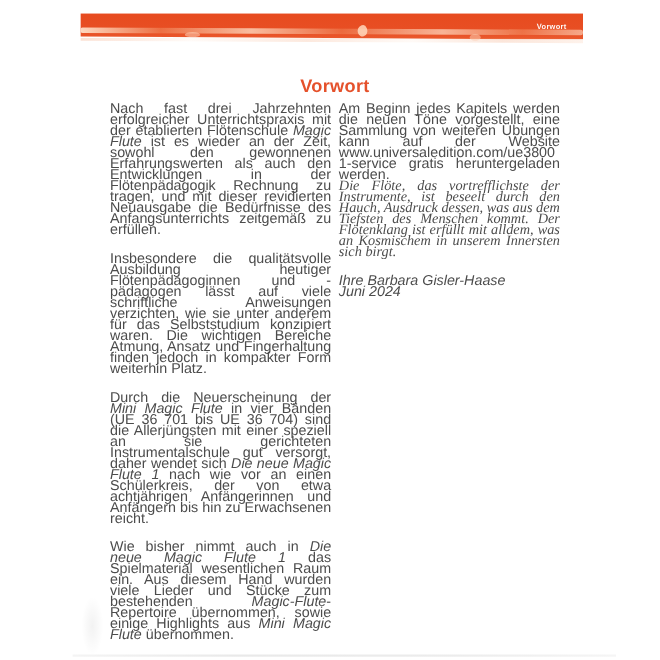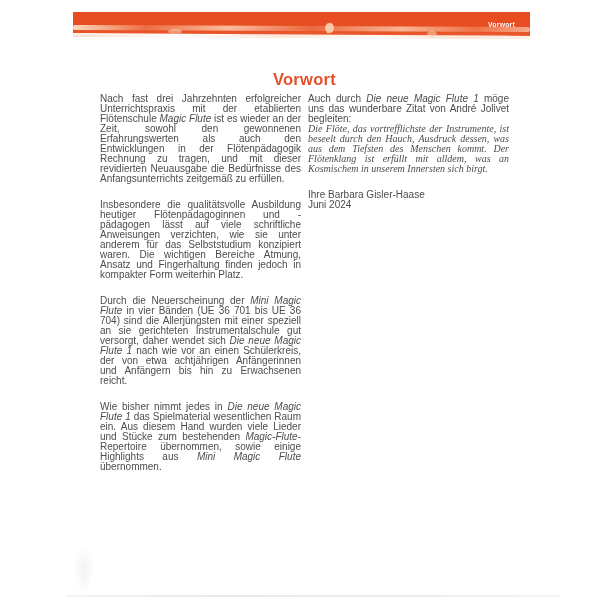--- a/index.html
+++ b/index.html
@@ -61,27 +61,27 @@
     text-align:center;color:#e5512b;font-size:16.5px;font-weight:bold;
     letter-spacing:.3px;line-height:22px;margin:0;
   }
   
   .columns{
     position:absolute;left:28px;top:82px;width:409px;
     display:flex;gap:7px;
   }
   .col{
     width:201px;flex:0 0 201px;
-    font-size:10px;line-height:10px;color:#4c4c4c;
+    font-size:13px;line-height:10px;color:#4c4c4c;
     text-align:justify;overflow-wrap:break-word;
   }
   .col p{margin:0 0 16px 0;}
   .col p.attached{margin-top:-16px;font-family:Liberation Serif, serif;}
   .col em{font-style:italic;}
-  .signature{text-align:left;}
+  .signature{text-align:left;font-style:italic;}
   .signature div{line-height:10px;}
   
   .page-bottom-edge{
     position:absolute;left:66px;top:595px;width:494px;height:2px;
     background:linear-gradient(90deg,#f4f4f4,#e9e9e9 30%,#ececec 70%,#f5f5f5);
   }
   .corner-smudge{
     position:absolute;left:74px;top:542px;width:20px;height:54px;
     background:radial-gradient(ellipse at 50% 50%,rgba(0,0,0,.05),rgba(0,0,0,0) 70%);
   }
@@ -103,26 +103,26 @@
   <div class="band-key-2" style="position:absolute;"></div>
 
   <h1 class="page-title">Vorwort</h1>
 
   <div class="columns">
     <div class="col">
       <div id="col-left">
           <p><span>Nach fast drei Jahrzehnten erfolgreicher Unterrichtspraxis mit der etablierten Flötenschule </span><em>Magic Flute</em><span> ist es wieder an der Zeit, sowohl den gewonnenen Erfahrungswerten als auch den Entwicklungen in der Flötenpädagogik Rechnung zu tragen, und mit dieser revidierten Neuausgabe die Bedürfnisse des Anfangsunterrichts zeitgemäß zu erfüllen.</span></p>
           <p><span>Insbesondere die qualitätsvolle Ausbildung heutiger Flötenpädagoginnen und -pädagogen lässt auf viele schriftliche Anweisungen verzichten, wie sie unter anderem für das Selbststudium konzipiert waren. Die wichtigen Bereiche Atmung, Ansatz und Fingerhaltung finden jedoch in kompakter Form weiterhin Platz.</span></p>
           <p><span>Durch die Neuerscheinung der </span><em>Mini Magic Flute</em><span> in vier Bänden (UE 36 701 bis UE 36 704) sind die Allerjüngsten mit einer speziell an sie gerichteten Instrumentalschule gut versorgt, daher wendet sich </span><em>Die neue Magic Flute 1</em><span> nach wie vor an einen Schülerkreis, der von etwa achtjährigen Anfängerinnen und Anfängern bis hin zu Erwachsenen reicht.</span></p>
-          <p><span>Wie bisher nimmt jedes in </span><em>Die neue Magic Flute 1</em><span> das Spielmaterial wesentlichen Raum ein. Aus diesem Hand wurden viele Lieder und Stücke zum bestehenden </span><em>Magic-Flute</em><span>-Repertoire übernommen, sowie einige Highlights aus </span><em>Mini Magic Flute</em><span> übernommen.</span></p>
+          <p><span>Wie bisher nimmt auch in </span><em>Die neue Magic Flute 1</em><span> das Spielmaterial wesentlichen Raum ein. Aus diesem Hand wurden viele Lieder und Stücke zum bestehenden </span><em>Magic-Flute</em><span>-Repertoire übernommen, sowie einige Highlights aus </span><em>Mini Magic Flute</em><span> übernommen.</span></p>
         </div>
     </div>
     <div class="col">
       <div id="col-right">
-          <p><span>Auch durch </span><em>Die neue Magic Flute 1</em><span> möge uns das wunderbare Zitat von André Jolivet begleiten:</span></p>
+          <p><span>Am Beginn jedes Kapitels werden die neuen Töne vorgestellt, eine Sammlung von weiteren Übungen kann auf der Website www.universaledition.com/ue38001-service gratis heruntergeladen werden.</span></p>
           <p class="attached"><em>Die Flöte, das vortrefflichste der Instrumente, ist beseelt durch den Hauch, Ausdruck dessen, was aus dem Tiefsten des Menschen kommt. Der Flötenklang ist erfüllt mit alldem, was an Kosmischem in unserem Innersten sich birgt.</em></p>
         </div>
       <div class="signature">
         <div>Ihre Barbara Gisler-Haase</div>
         <div>Juni 2024</div>
       </div>
     </div>
   </div>
 
 </div>

